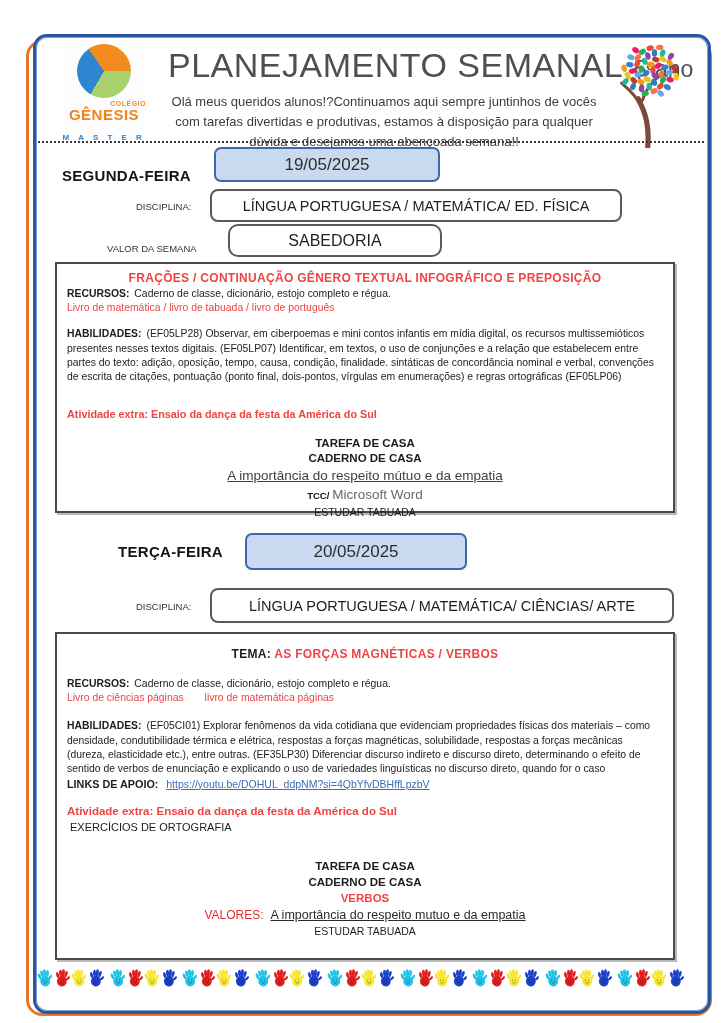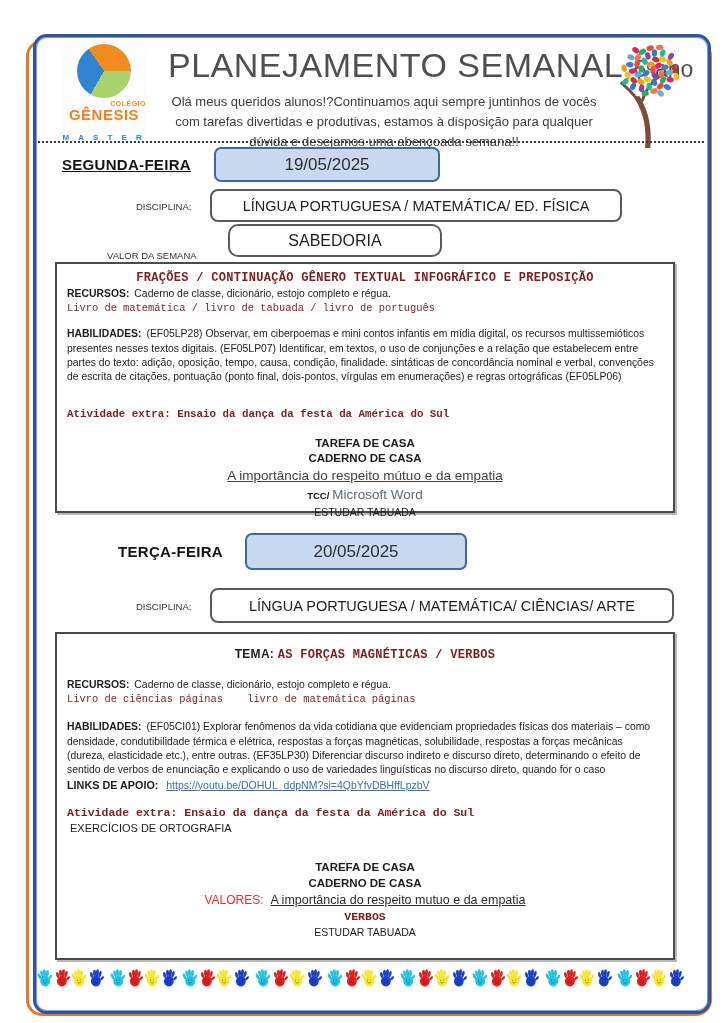--- a/index.html
+++ b/index.html
@@ -32,21 +32,21 @@
   .day-label{font-size:15px;font-weight:bold;color:#141414;letter-spacing:.3px;}
   .date-box{background:#c9d9f0;border:2px solid #3f68a8;border-radius:7px;
     display:flex;align-items:center;justify-content:center;font-size:17px;color:#2e2e2e;}
   .small-label{font-size:9.5px;color:#333;}
   .field-box{background:#fff;border:2px solid #5a5a5a;border-radius:8px;
     display:flex;align-items:center;justify-content:center;font-size:14.5px;color:#1e1e1e;white-space:nowrap;}
 
   
   .plan-box{border:2px solid #4a4a4a;background:#fff;box-shadow:2px 2px 0 #b9b9b9;
     font-size:10.4px;line-height:1.38;color:#1c1c1c;padding:6px 10px;box-sizing:border-box;}
-  .red{color:#7f1d1d;font-family:Liberation Mono, monospace;}
+  .red{color:#ef4444;}
   .bold{font-weight:bold;}
   .center{text-align:center;}
   .plan-title{font-size:12px;font-weight:bold;letter-spacing:.3px;}
   .lbl{font-weight:bold;margin-right:5px;}
   .sp6{height:6px;} .sp10{height:10px;} .sp12{height:12px;} .sp14{height:14px;}
   .link-black{color:#1a1a1a;font-size:9px;font-weight:bold;text-decoration:underline;}
   .link-blue{color:#3b6fb5;font-size:10.5px;text-decoration:underline;}
   .hw-title{font-size:11.5px;font-weight:bold;}
   .hw-underline{font-size:13.5px;color:#3f3f3f;text-decoration:underline;}
   .tcc-l{font-size:9.5px;font-weight:bold;color:#111;}
@@ -131,27 +131,27 @@
       <ellipse cx="53.6" cy="76.9" rx="3.6" ry="5" fill="#27ae60" transform="rotate(80 53.6 76.9)"></ellipse>
       <ellipse cx="40.8" cy="19.1" rx="3.6" ry="5" fill="#e91e63" transform="rotate(127 40.8 19.1)"></ellipse>
       <ellipse cx="95.2" cy="54.5" rx="3.6" ry="5" fill="#f1c40f" transform="rotate(174 95.2 54.5)"></ellipse>
       <ellipse cx="27.1" cy="60.8" rx="3.6" ry="5" fill="#1abc9c" transform="rotate(221 27.1 60.8)"></ellipse>
       <ellipse cx="73.0" cy="15.2" rx="3.6" ry="5" fill="#ff7043" transform="rotate(268 73.0 15.2)"></ellipse>
       <ellipse cx="74.2" cy="76.8" rx="3.6" ry="5" fill="#5dade2" transform="rotate(315 74.2 76.8)"></ellipse>
     </svg>
 
   <div class="abs dotted"></div>
 
-  <div class="abs day-label" style="left:62px;top:156px;text-decoration:underline;">SEGUNDA-FEIRA</div>
+  <div class="abs day-label" style="left:62px;top:167px;">SEGUNDA-FEIRA</div>
   <div class="abs date-box" style="left:214px;top:147px;width:222px;height:31px;">19/05/2025</div>
 
   <div class="abs small-label" style="left:136px;top:201px;">DISCIPLINA:</div>
   <div class="abs field-box" style="left:210px;top:189px;width:408px;height:29px;">LÍNGUA PORTUGUESA / MATEMÁTICA/ ED. FÍSICA</div>
 
-  <div class="abs small-label" style="left:107px;top:250px;">VALOR DA SEMANA</div>
+  <div class="abs small-label" style="left:107px;top:243px;">VALOR DA SEMANA</div>
   <div class="abs field-box" style="left:228px;top:224px;width:210px;height:29px;border-radius:10px;font-size:16px;">SABEDORIA</div>
 
   <div class="abs plan-box" style="left:55px;top:262px;width:620px;height:251px;">
     <div class="center plan-title red">FRAÇÕES / CONTINUAÇÃO GÊNERO TEXTUAL INFOGRÁFICO E PREPOSIÇÃO</div>
     <div>
       <span class="lbl">RECURSOS:</span><span>Caderno de classe, dicionário, estojo completo e régua.</span>
     </div>
     <div class="red">Livro de matemática / livro de tabuada / livro de português</div>
     <div class="sp12"></div>
     <div>
@@ -199,25 +199,25 @@
       <span class="lbl" style="font-size:10.8px;">LINKS DE APOIO:</span>
       <a class="link-blue" href="#">https://youtu.be/DOHUL_ddpNM?si=4QbYfvDBHffLpzbV</a>
     </div>
     <div class="sp12"></div>
     <div class="red bold" style="font-size:11.5px;">Atividade extra: Ensaio da dança da festa da América do Sul</div>
     <div style="font-size:11px;padding-left:3px;">EXERCÍCIOS DE ORTOGRAFIA</div>
     <div class="sp14"></div>
       <div class="sp10"></div>
     <div class="center hw-title">TAREFA DE CASA</div>
     <div class="center hw-title">CADERNO DE CASA</div>
+    <div class="center hw-title red">VERBOS</div>
     <div class="center">
       <span class="values-l">VALORES:</span>
       <span class="hw-underline" style="font-size:12.5px;color:#2a2a2a;">A importância do respeito mutuo e da empatia</span>
     </div>
-    <div class="center hw-title red">VERBOS</div>
     <div class="center study">ESTUDAR TABUADA</div>
   </div>
 
   <div class="abs hands" id="hands-row">
       <span class="hand" style="transform:rotate(-8deg)"><svg width="16" height="20" viewBox="0 0 26 30">
           <g fill="#1fc3e8">
             <ellipse cx="5" cy="11" rx="2.3" ry="5" transform="rotate(-18 5 11)"></ellipse>
             <ellipse cx="9.5" cy="7.5" rx="2.4" ry="5.6" transform="rotate(-8 9.5 7.5)"></ellipse>
             <ellipse cx="14" cy="6.5" rx="2.4" ry="5.8"></ellipse>
             <ellipse cx="18.5" cy="8" rx="2.3" ry="5.2" transform="rotate(10 18.5 8)"></ellipse>

